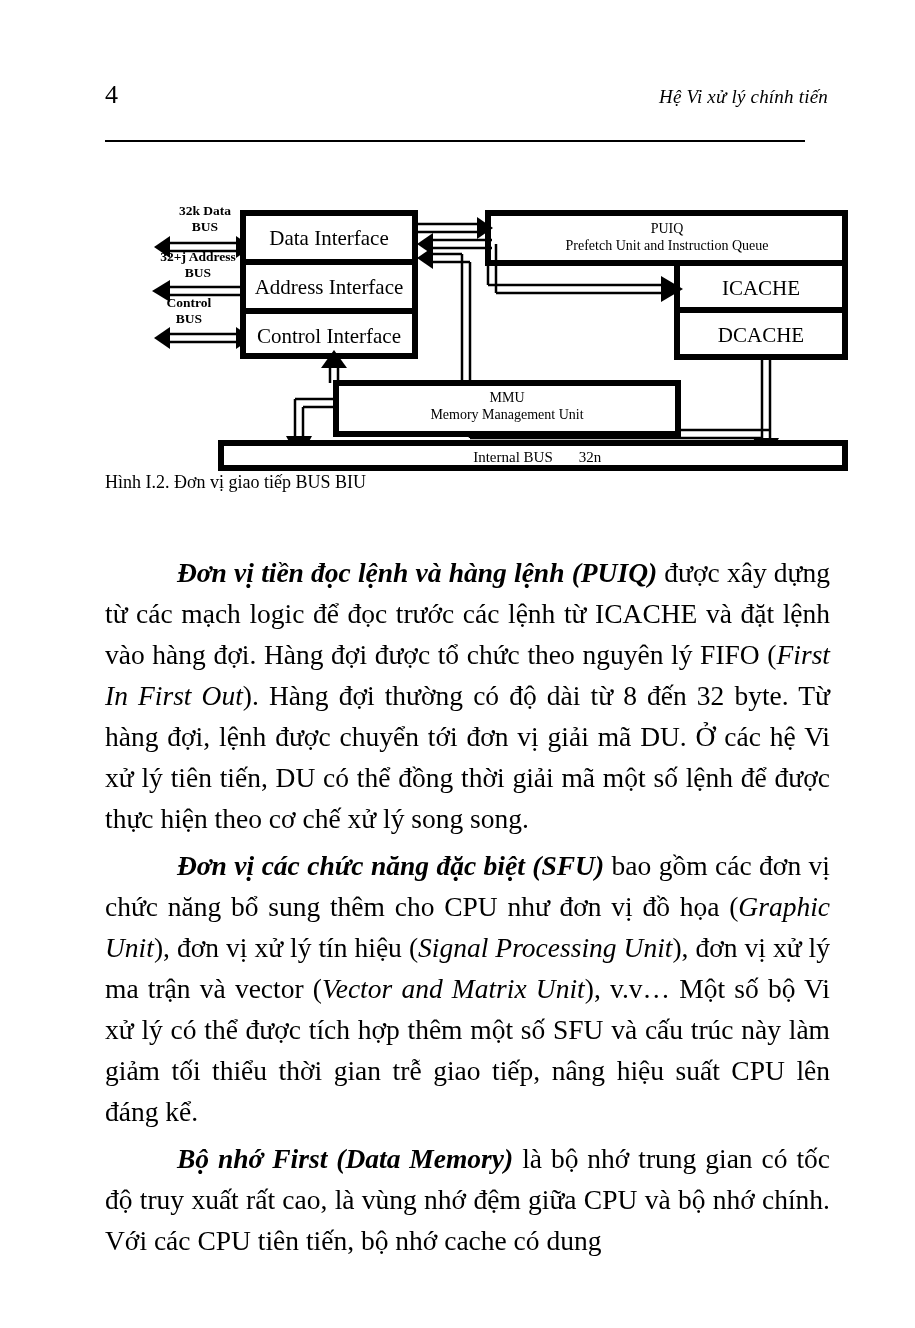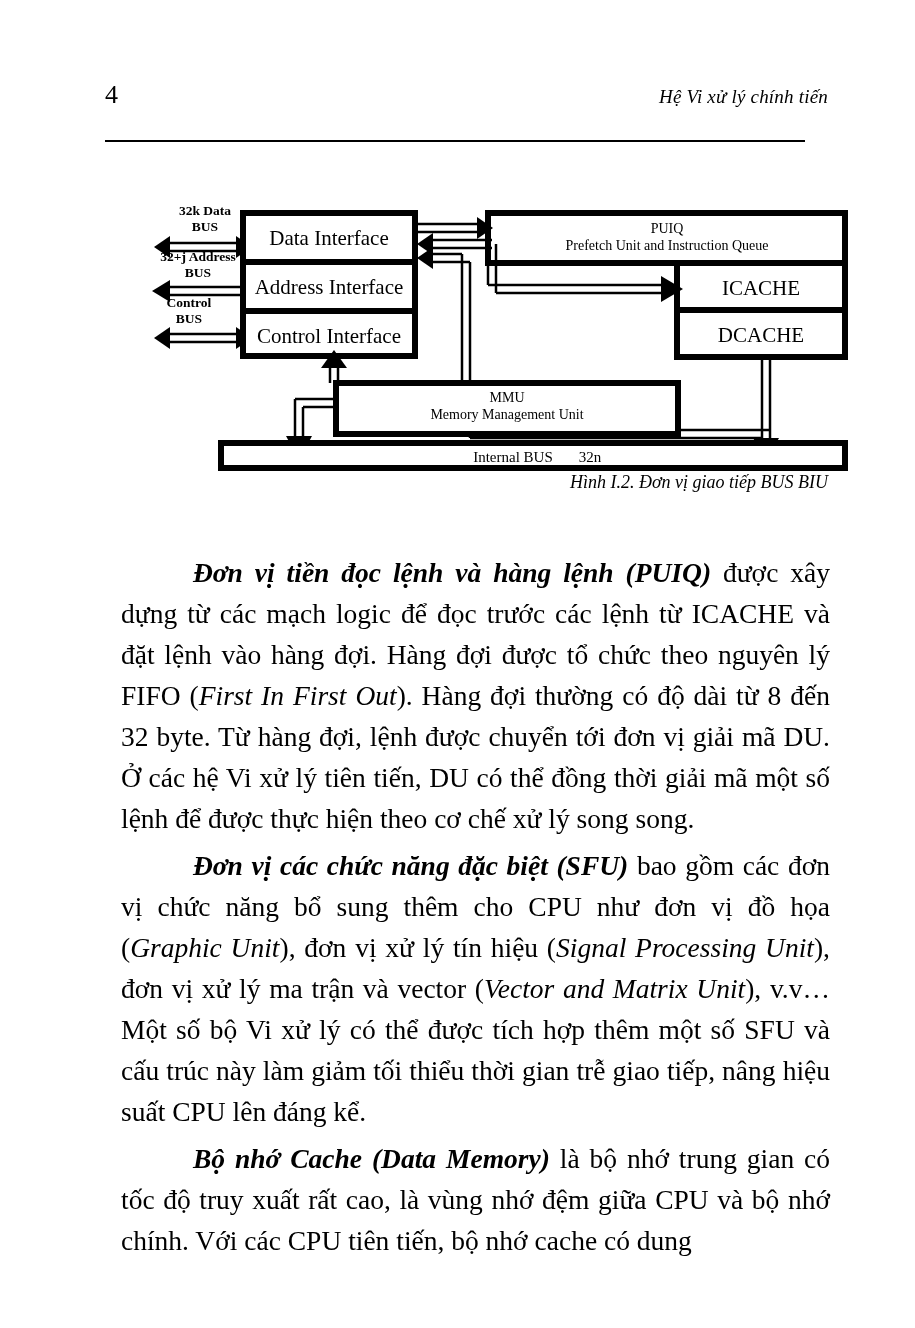--- a/index.html
+++ b/index.html
@@ -60,34 +60,33 @@
     height: 1328px;
     pointer-events: none;
   }
   .figure svg { display: block; }
 
   .caption {
     position: absolute;
     left: 105px;
     top: 472px;
     width: 723px;
-    text-align: right;
+    text-align: left;
     font-size: 18px;
-    font-style: italic;
   }
 
   
   .body {
     position: absolute;
     left: 105px;
     top: 552px;
     width: 725px;
   }
   p.para {
-    margin: 0 0 6px 16px;
+    margin: 0 0 6px 0;
     font-size: 27.5px;
     line-height: 41px;
     text-align: justify;
     text-indent: 72px;
     -webkit-hyphens: none;
     hyphens: none;
     word-spacing: 0px;
   }
   p.para:last-child { margin-bottom: 0; }
   .lead {
@@ -213,17 +212,17 @@
   </div>
 
   <div class="caption">Hình I.2. Đơn vị giao tiếp BUS BIU</div>
 
   <div class="body">
 
     <p class="para"><span class="lead">Đơn vị tiền đọc lệnh và hàng lệnh (PUIQ)</span><span> được xây dựng từ các mạch logic để đọc trước các lệnh từ ICACHE và đặt lệnh vào hàng đợi. Hàng đợi được tổ chức theo nguyên lý FIFO (</span><span class="it">First In First Out</span><span>). Hàng đợi thường có độ dài từ 8 đến 32 byte. Từ hàng đợi, lệnh được chuyển tới đơn vị giải mã DU. Ở các hệ Vi xử lý tiên tiến, DU có thể đồng thời giải mã một số lệnh để được thực hiện theo cơ chế xử lý song song.</span></p>
 
     <p class="para"><span class="lead">Đơn vị các chức năng đặc biệt (SFU)</span><span> bao gồm các đơn vị chức năng bổ sung thêm cho CPU như đơn vị đồ họa (</span><span class="it">Graphic Unit</span><span>), đơn vị xử lý tín hiệu (</span><span class="it">Signal Processing Unit</span><span>), đơn vị xử lý ma trận và vector (</span><span class="it">Vector and Matrix Unit</span><span>), v.v… Một số bộ Vi xử lý có thể được tích hợp thêm một số SFU và cấu trúc này làm giảm tối thiểu thời gian trễ giao tiếp, nâng hiệu suất CPU lên đáng kể.</span></p>
 
-    <p class="para"><span class="lead">Bộ nhớ Cache (</span><span class="lead">Data Memory</span><span class="lead">)</span><span> là bộ nhớ trung gian có tốc độ truy xuất rất cao, là vùng nhớ đệm giữa CPU và bộ nhớ chính. Với các CPU tiên tiến, bộ nhớ cache có dung</span></p>
+    <p class="para"><span class="lead">Bộ nhớ First (</span><span class="lead">Data Memory</span><span class="lead">)</span><span> là bộ nhớ trung gian có tốc độ truy xuất rất cao, là vùng nhớ đệm giữa CPU và bộ nhớ chính. Với các CPU tiên tiến, bộ nhớ cache có dung</span></p>
 
   </div>
 
 </div>
 
 </body></html>

